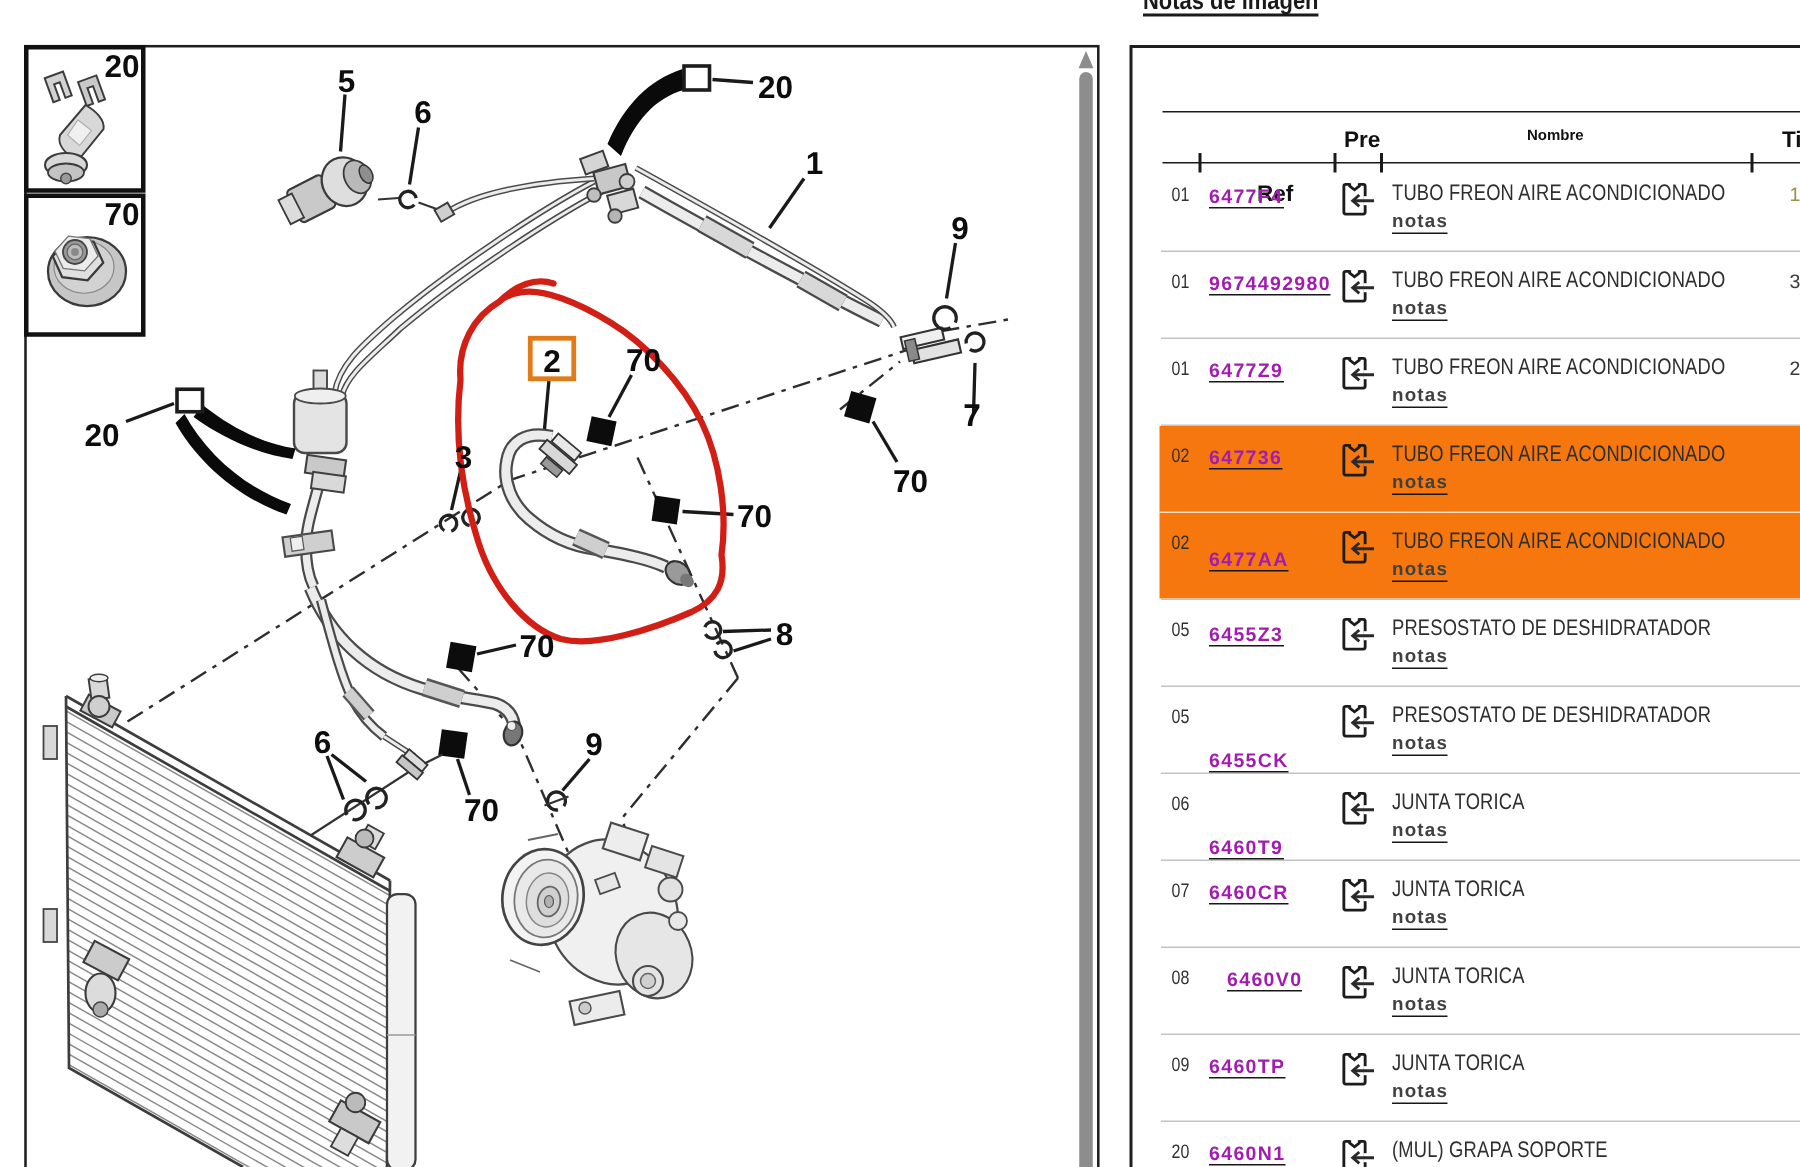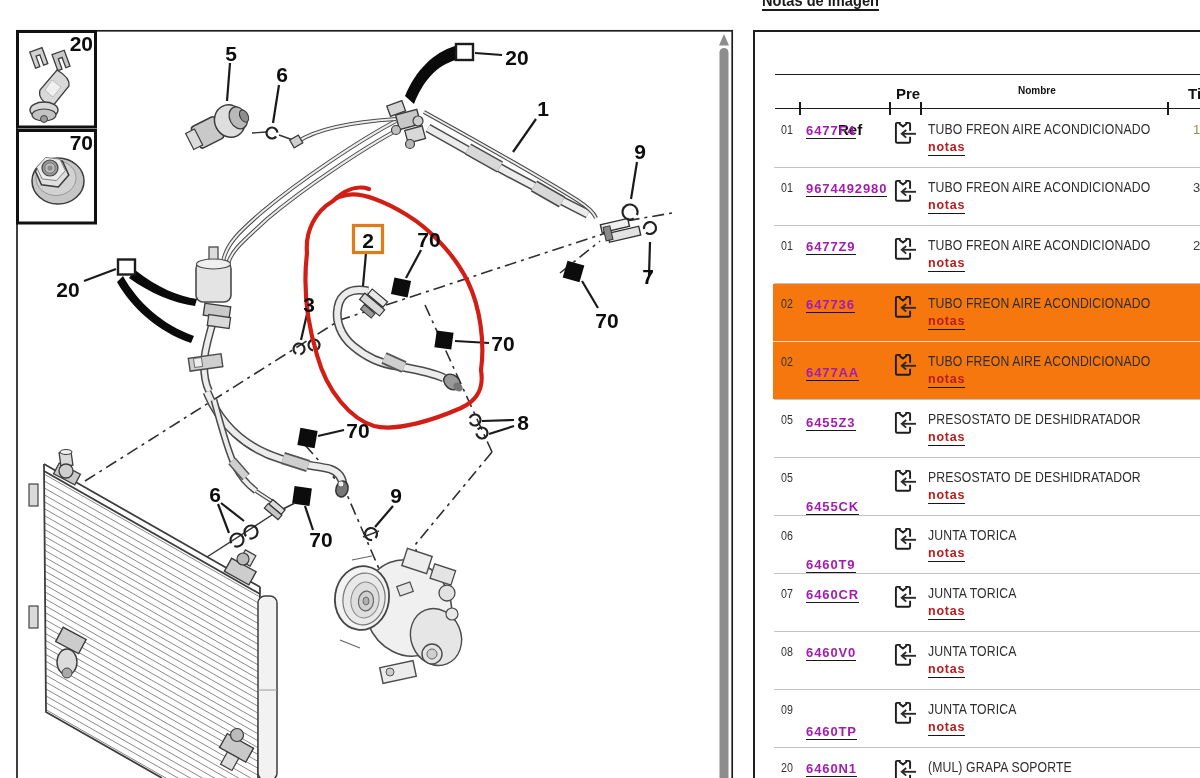--- a/index.html
+++ b/index.html
@@ -4,21 +4,21 @@
 <style>
 html,body{margin:0;padding:0;width:1200px;height:778px;overflow:hidden;background:#fff;
   font-family:"Liberation Sans",sans-serif;}
 .abs{position:absolute;}
 .sep{position:absolute;left:774px;width:426px;height:1px;background:#c3c3c3;}
 .rownum{position:absolute;left:781px;font-size:13px;color:#303030;line-height:1;white-space:nowrap;transform:scaleX(0.82);transform-origin:left top;}
 .ref{position:absolute;left:806px;font-size:13px;font-weight:bold;letter-spacing:0.9px;
   color:#a21caf;line-height:1;border-bottom:1.5px solid #171717;padding-bottom:1px;}
 .name{position:absolute;left:928px;font-size:15px;color:#2e2e2e;line-height:1;letter-spacing:0.15px;white-space:nowrap;transform:scaleX(0.815);transform-origin:left top;}
 .notas{position:absolute;left:928px;font-size:12.5px;font-weight:bold;letter-spacing:0.8px;
-  color:#b91c1c;line-height:1;border-bottom:1.6px solid #171717;padding-bottom:1.5px;}
+  color:#404040;line-height:1;border-bottom:1.6px solid #171717;padding-bottom:1.5px;}
 .qty{position:absolute;left:1193px;font-size:13px;color:#4a4a40;line-height:1;}
 .icon{position:absolute;left:894px;}
 </style>
 </head>
 <body>
 
 <div class="abs" style="left:762px;top:-8px;font-size:17px;font-weight:bold;color:#1a1a1a;border-bottom:2px solid #1a1a1a;padding-bottom:0px;line-height:1;transform:scaleX(0.86);transform-origin:left top;">Notas de imagen</div>
 
 <div class="abs" style="left:753px;top:30px;width:600px;height:900px;border:2px solid #1f1f1f;"></div>
 
@@ -143,32 +143,32 @@
 <svg class="icon" style="top:584.4px;" width="23" height="25" viewBox="0 0 23 25">
 <path d="M5.8,2.9 H3.2 Q1.9,2.9 1.9,4.2 V21.4 Q1.9,22.7 3.2,22.7 H14.8 Q16.1,22.7 16.1,21.4 V4.2 Q16.1,2.9 14.8,2.9 H12.2" fill="none" stroke="#1c1c1c" stroke-width="1.9"></path>
 <path d="M5.8,2.1 V4 L9,6.5 L12.2,4 V2.1" fill="none" stroke="#1c1c1c" stroke-width="1.9"></path>
 <rect x="15" y="10.8" width="2.4" height="6" fill="#fff"></rect>
 <path d="M22,13.8 H8.1" fill="none" stroke="#2a2a2a" stroke-width="1.9"></path>
 <path d="M12.2,10 L7.8,13.8 L12.2,17.6" fill="none" stroke="#2a2a2a" stroke-width="1.9"></path>
 </svg>
 <div class="name" style="top:585.0px;">JUNTA TORICA</div>
 <div class="notas" style="top:605.1px;">notas</div>
 <div class="rownum" style="top:645.2px;">08</div>
-<div class="ref" style="top:645.7px;">6460V0</div>
+<div class="ref" style="top:645.7px;margin-left:12px;">6460V0</div>
 <svg class="icon" style="top:642.4px;" width="23" height="25" viewBox="0 0 23 25">
 <path d="M5.8,2.9 H3.2 Q1.9,2.9 1.9,4.2 V21.4 Q1.9,22.7 3.2,22.7 H14.8 Q16.1,22.7 16.1,21.4 V4.2 Q16.1,2.9 14.8,2.9 H12.2" fill="none" stroke="#1c1c1c" stroke-width="1.9"></path>
 <path d="M5.8,2.1 V4 L9,6.5 L12.2,4 V2.1" fill="none" stroke="#1c1c1c" stroke-width="1.9"></path>
 <rect x="15" y="10.8" width="2.4" height="6" fill="#fff"></rect>
 <path d="M22,13.8 H8.1" fill="none" stroke="#2a2a2a" stroke-width="1.9"></path>
 <path d="M12.2,10 L7.8,13.8 L12.2,17.6" fill="none" stroke="#2a2a2a" stroke-width="1.9"></path>
 </svg>
 <div class="name" style="top:643.0px;">JUNTA TORICA</div>
 <div class="notas" style="top:663.1px;">notas</div>
 <div class="rownum" style="top:703.2px;">09</div>
-<div class="ref" style="top:703.7px;margin-top:21px;">6460TP</div>
+<div class="ref" style="top:703.7px;">6460TP</div>
 <svg class="icon" style="top:700.4px;" width="23" height="25" viewBox="0 0 23 25">
 <path d="M5.8,2.9 H3.2 Q1.9,2.9 1.9,4.2 V21.4 Q1.9,22.7 3.2,22.7 H14.8 Q16.1,22.7 16.1,21.4 V4.2 Q16.1,2.9 14.8,2.9 H12.2" fill="none" stroke="#1c1c1c" stroke-width="1.9"></path>
 <path d="M5.8,2.1 V4 L9,6.5 L12.2,4 V2.1" fill="none" stroke="#1c1c1c" stroke-width="1.9"></path>
 <rect x="15" y="10.8" width="2.4" height="6" fill="#fff"></rect>
 <path d="M22,13.8 H8.1" fill="none" stroke="#2a2a2a" stroke-width="1.9"></path>
 <path d="M12.2,10 L7.8,13.8 L12.2,17.6" fill="none" stroke="#2a2a2a" stroke-width="1.9"></path>
 </svg>
 <div class="name" style="top:701.0px;">JUNTA TORICA</div>
 <div class="notas" style="top:721.1px;">notas</div>
 <div class="rownum" style="top:761.2px;">20</div>

